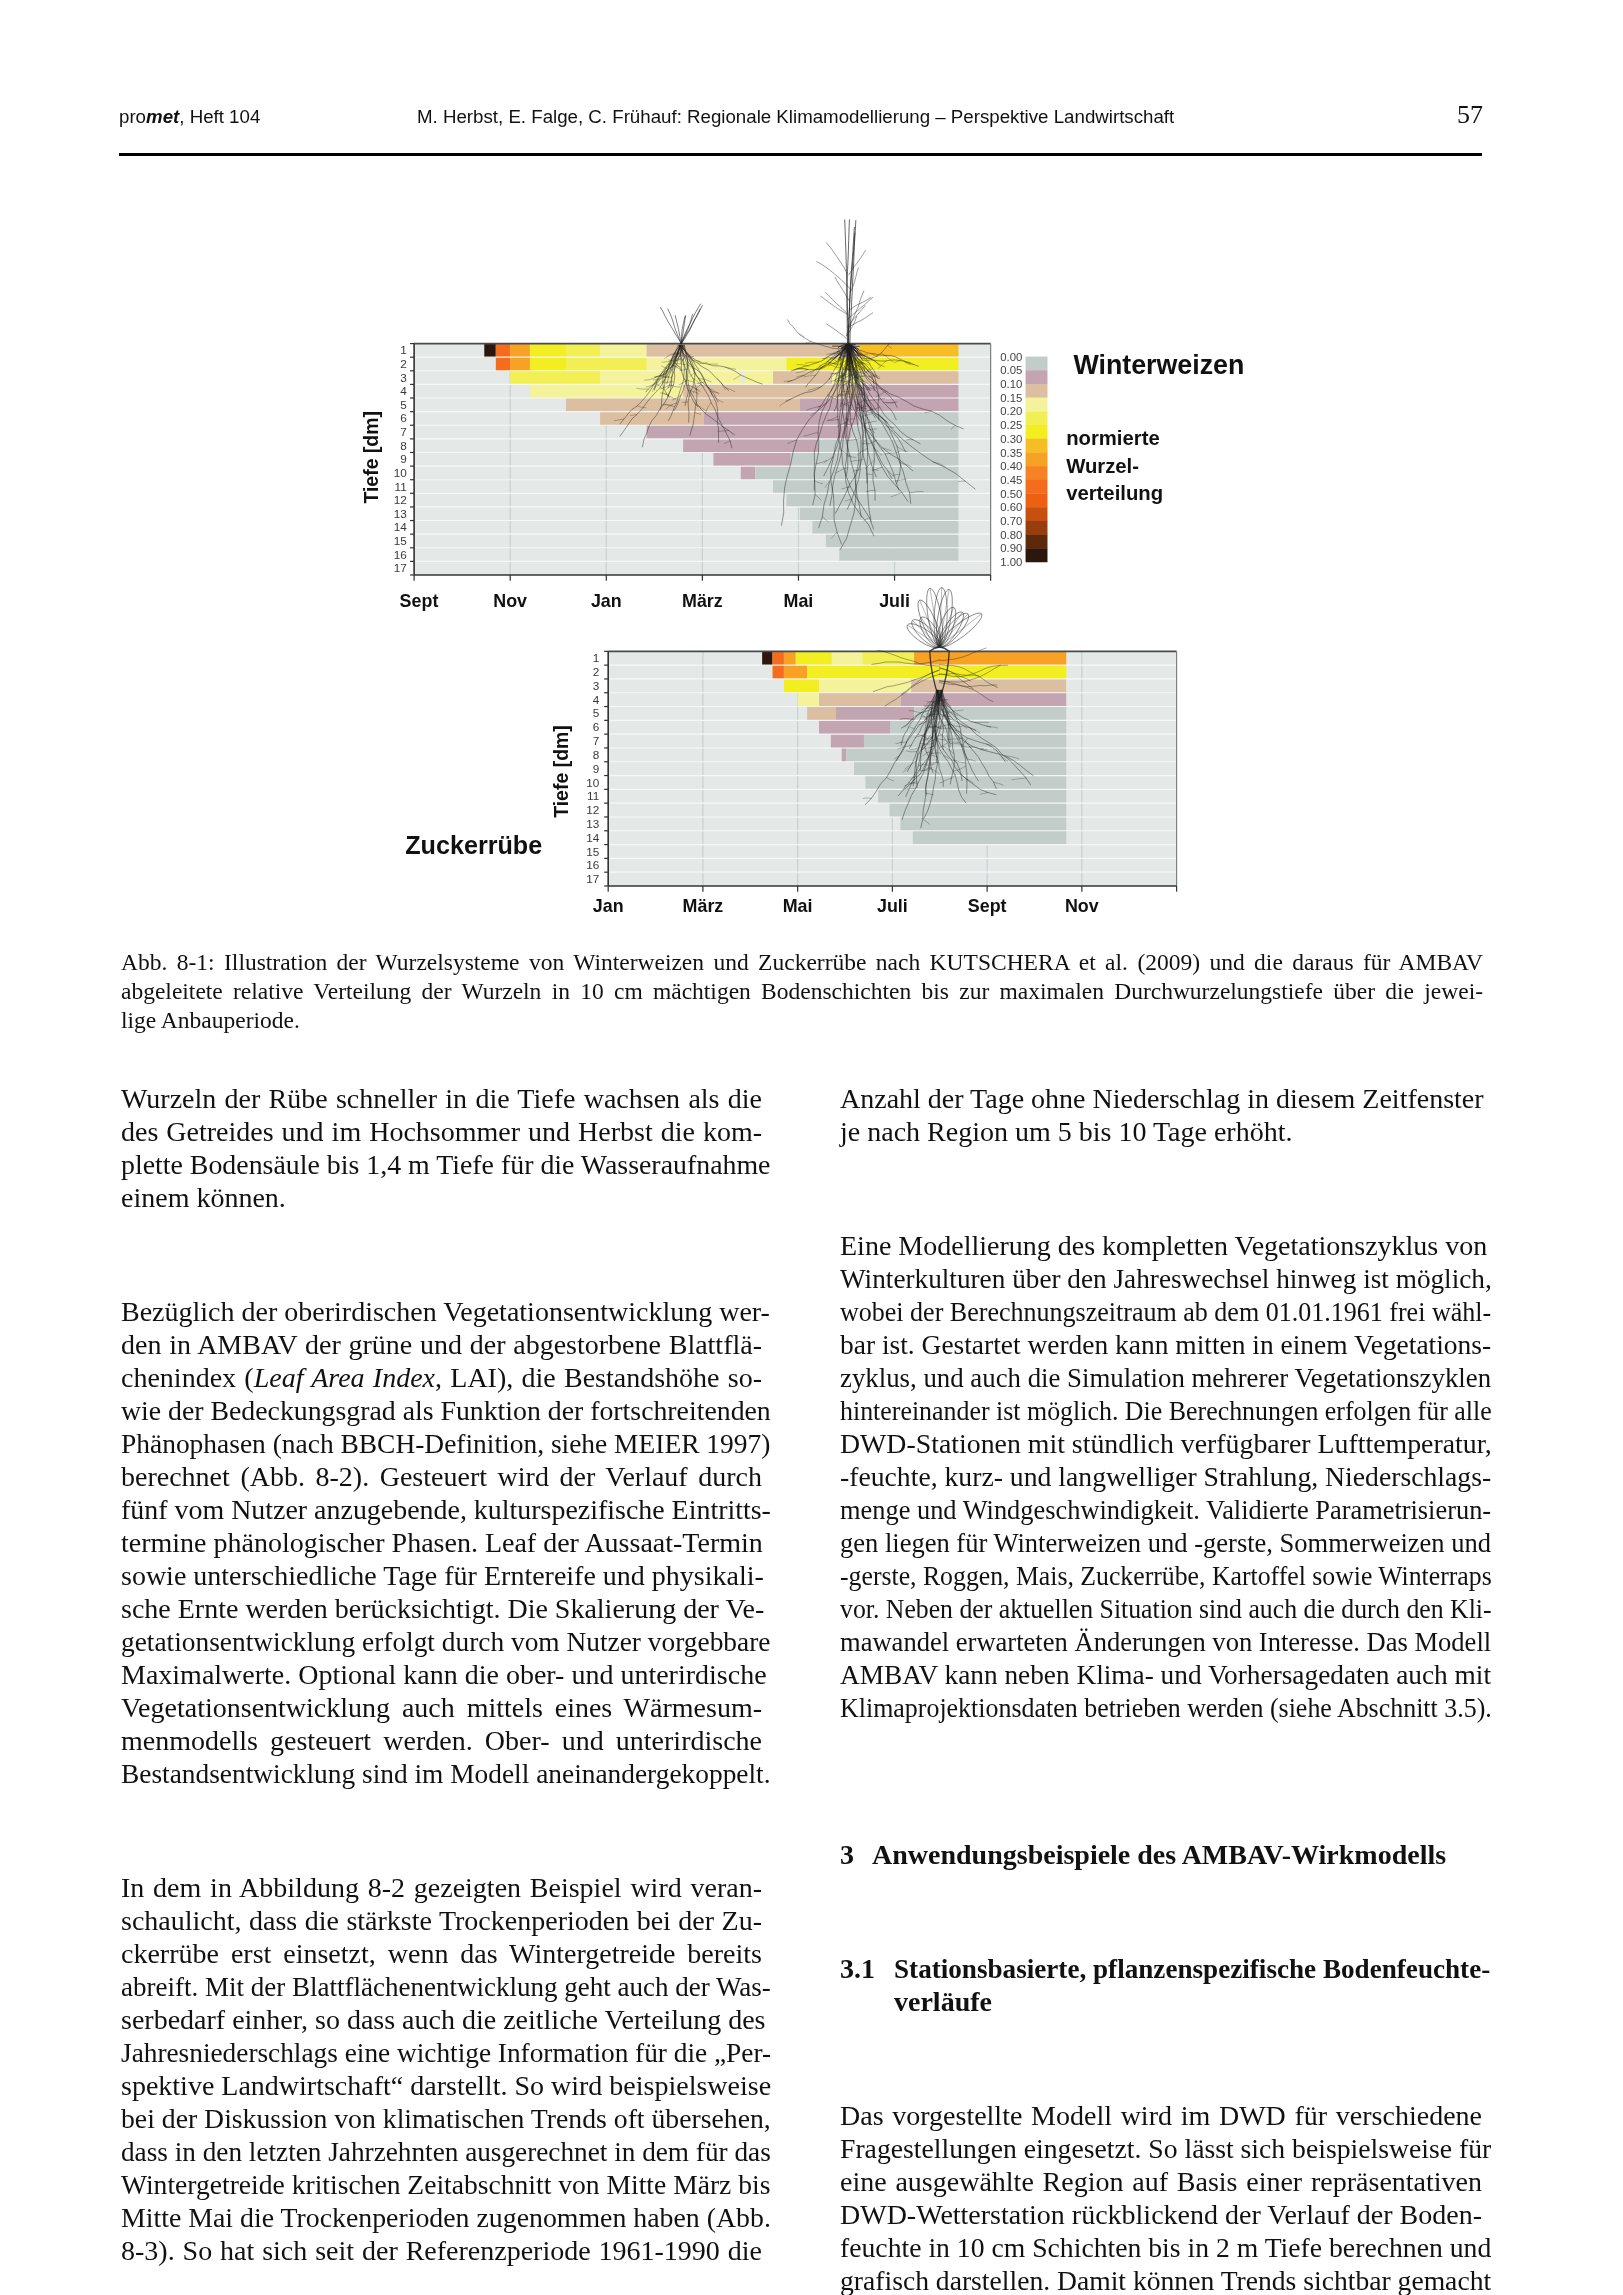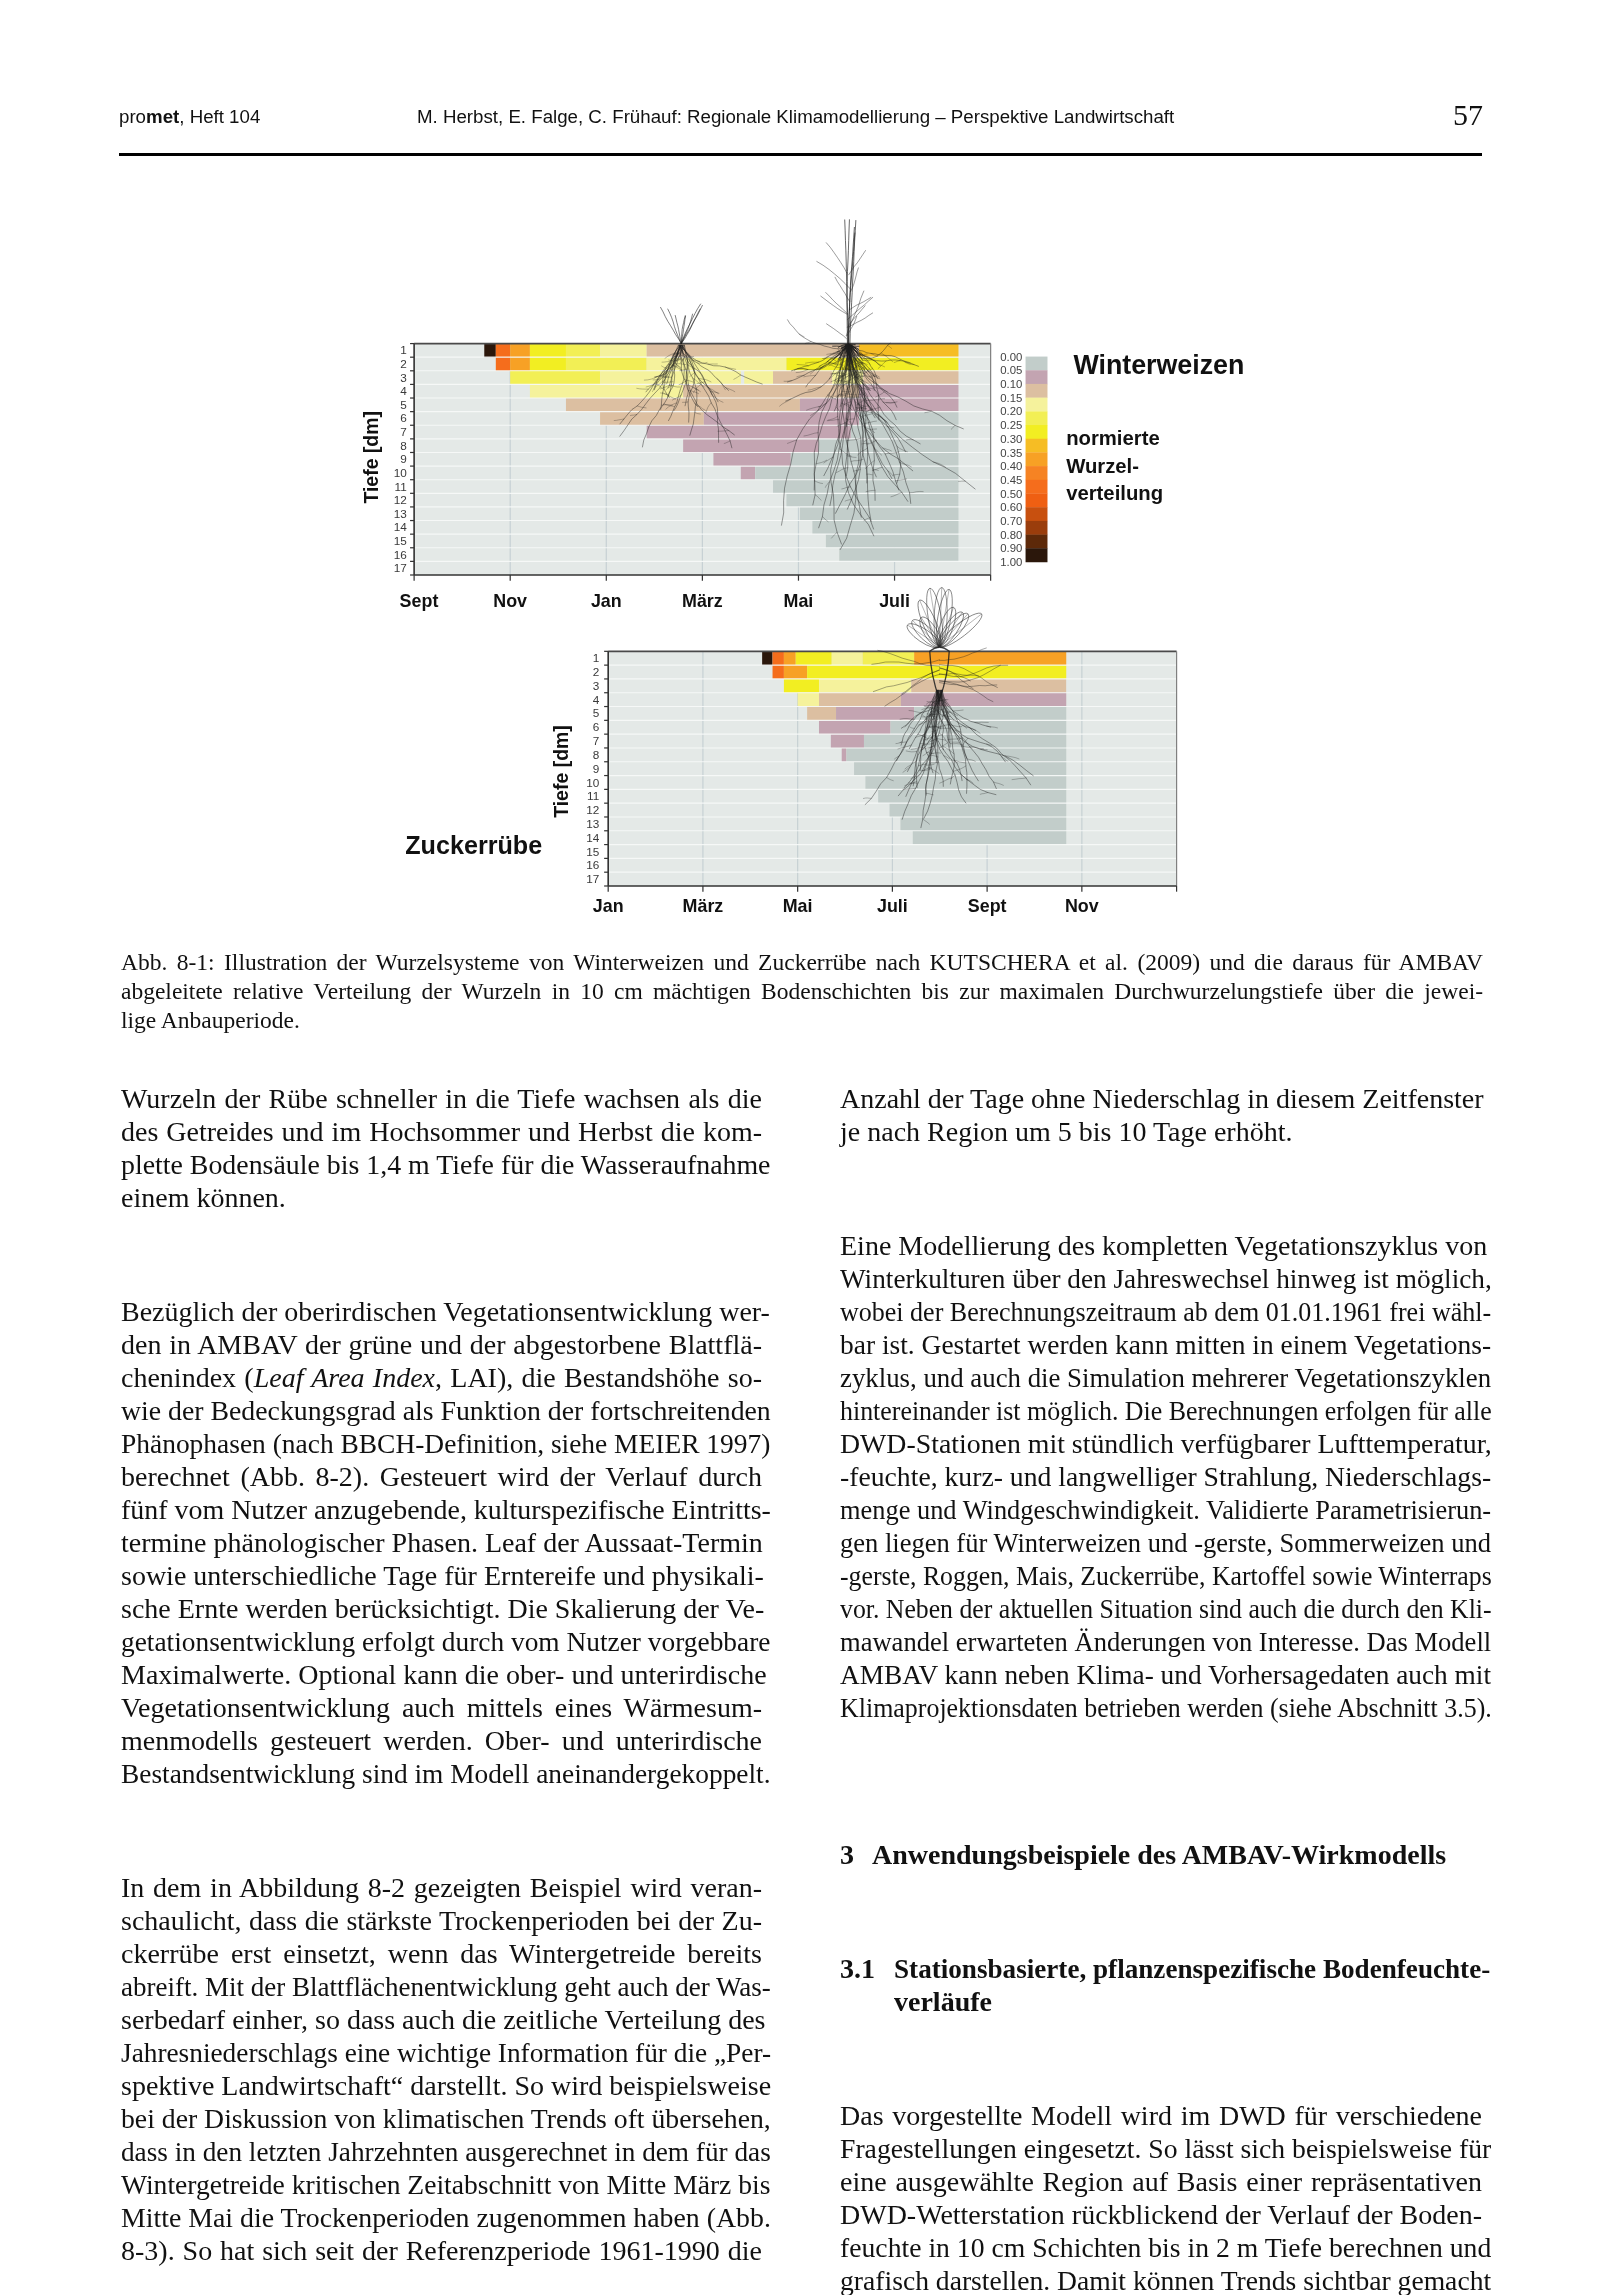--- a/index.html
+++ b/index.html
@@ -1,22 +1,22 @@
 <!DOCTYPE html>
 <html style="font-size:13px"><head>
   <meta charset="utf-8">
   <style>
     html, body { margin: 0; padding: 0; background: #ffffff; }
     #page { position: relative; width: 1624px; height: 2295px; background: #ffffff; overflow: hidden; color: #111111; }
 
     .hdr { position: absolute; top: 105px; font-family: "Liberation Sans", sans-serif; font-size: 18.7px; line-height: 24px; white-space: nowrap; color: #111111; }
     #journal { left: 119px; }
-    #journal .emph { font-weight: bold; }
+    #journal .emph { font-weight: bold; font-style: italic; }
     #running-title { left: 417px; }
-    #page-number { position: absolute; top: 100px; right: 141px; font-family: "Liberation Serif", serif; font-size: 30px; line-height: 29px; color: #111111; }
+    #page-number { position: absolute; top: 100px; right: 141px; font-family: "Liberation Serif", serif; font-size: 26px; line-height: 29px; color: #111111; }
     #header-rule { position: absolute; left: 119px; top: 153px; width: 1363px; height: 3.2px; background: #000000; }
 
     #figure-svg { position: absolute; left: 0; top: 0; }
 
     #caption { position: absolute; left: 121px; top: 948px; width: 1362px; font-family: "Liberation Serif", serif; font-size: 23.5px; line-height: 29px; color: #111111; }
 
     .col { position: absolute; top: 1082px; display: flex; flex-direction: column; font-family: "Liberation Serif", serif; font-size: 28px; line-height: 33px; color: #111111; gap: 48px; }
     #col-left { left: 121px; width: 641px; }
     #col-right { left: 840px; width: 642px; }
 

